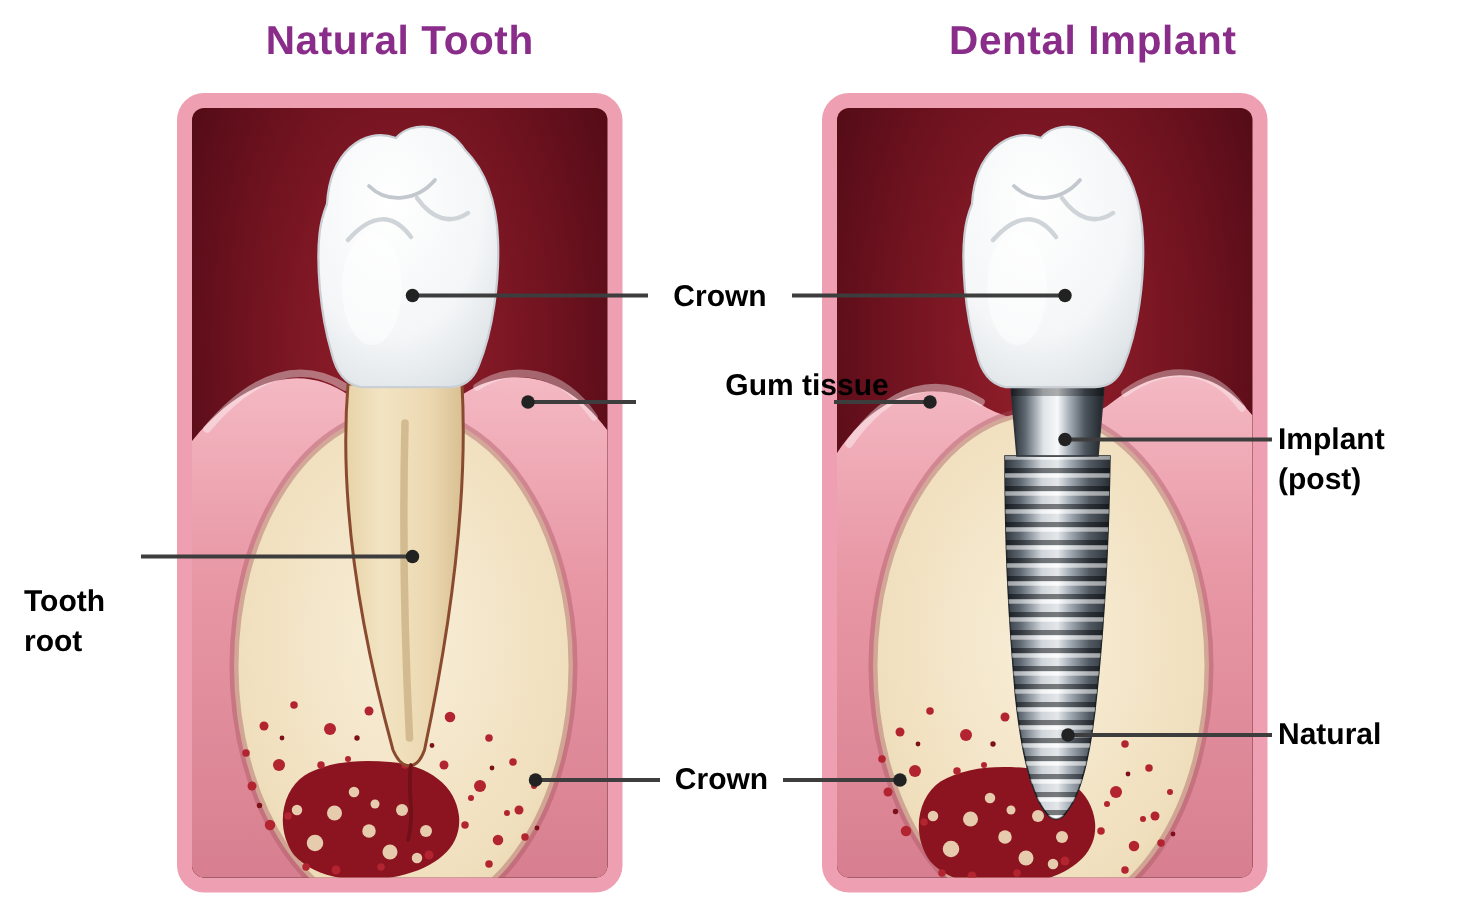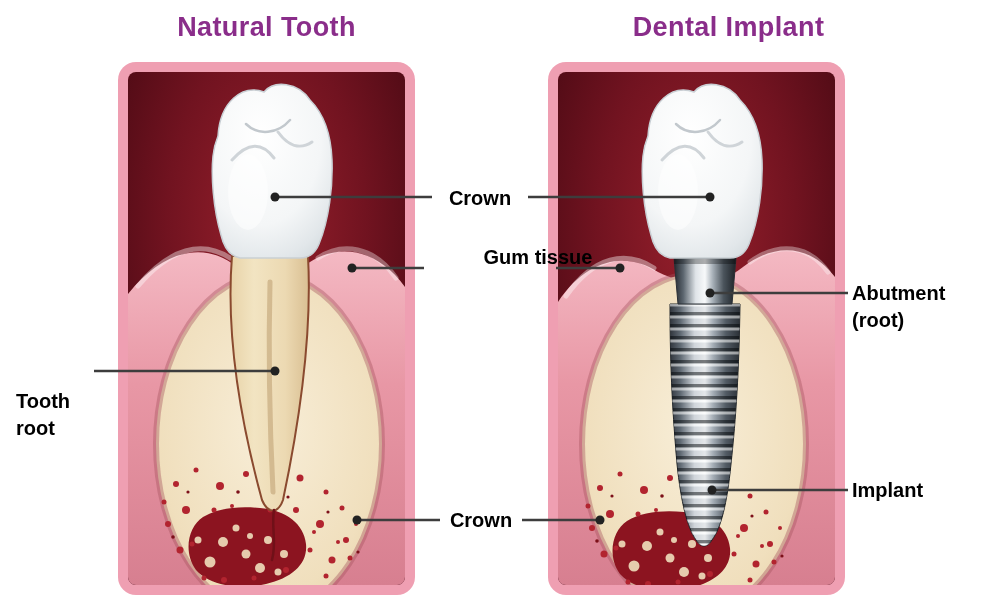--- a/index.html
+++ b/index.html
@@ -212,17 +212,17 @@
       <circle cx="712" cy="490" r="4.5"></circle>
     </g>
   </svg>
 
   <div class="title title-left">Natural Tooth</div>
   <div class="title title-right">Dental Implant</div>
 
   <div class="label label-crown t-center">Crown</div>
   <div class="label label-gum t-center">Gum tissue</div>
   <div class="label label-tooth-root">Tooth root</div>
-  <div class="label label-abutment">Abutment (root)</div>
+  <div class="label label-abutment">Implant (post)</div>
   <div class="label label-bone t-center">Crown</div>
-  <div class="label label-implant">Implant</div>
+  <div class="label label-implant">Natural</div>
 
 </div>
 
 </body></html>

